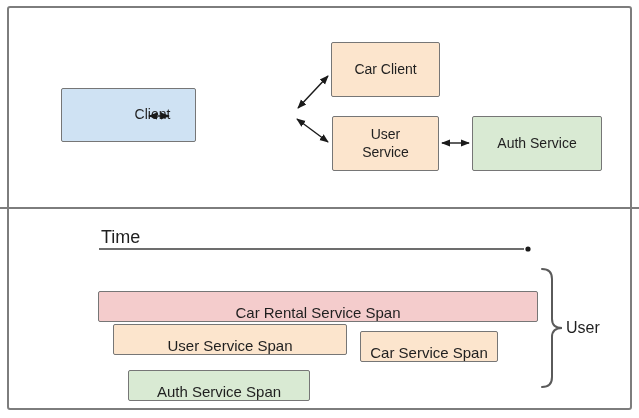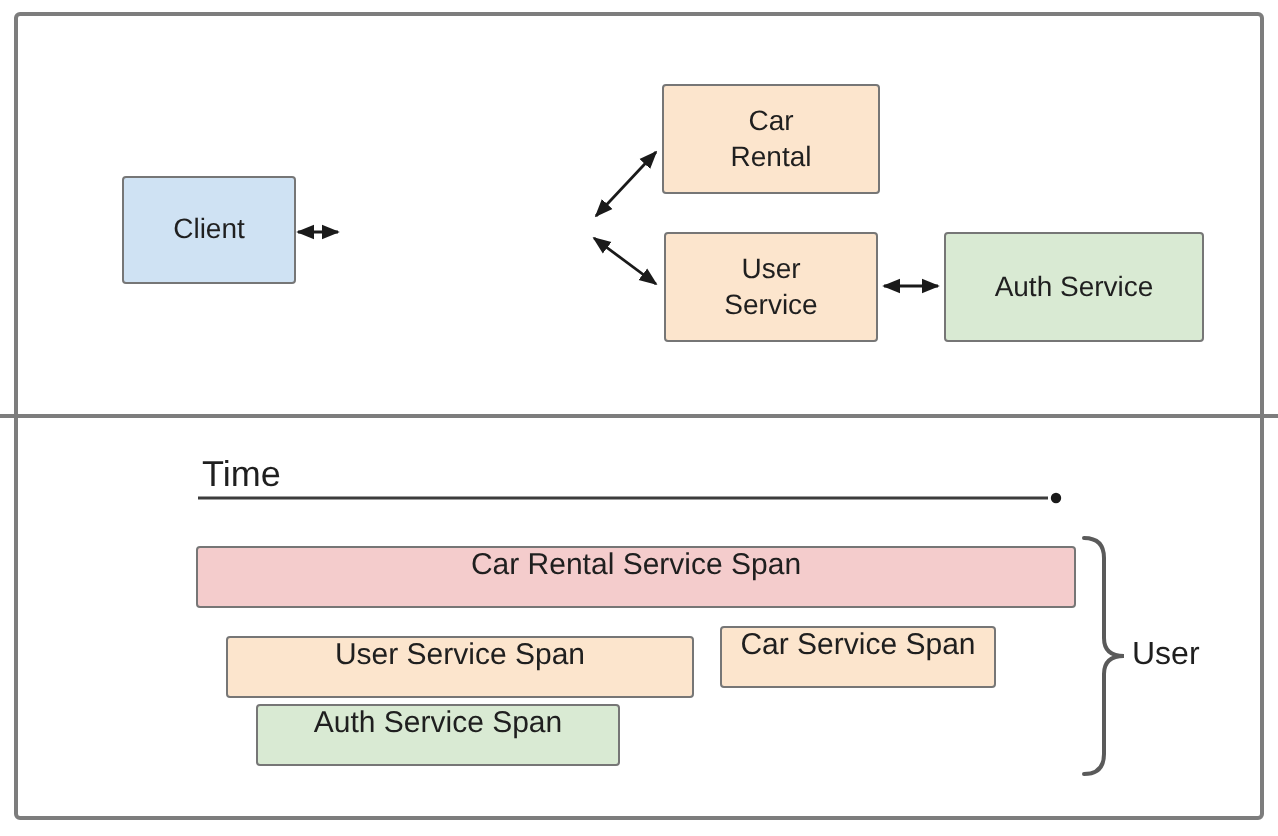--- a/index.html
+++ b/index.html
@@ -1,43 +1,43 @@
 <!DOCTYPE html>
 <html><head>
 <meta charset="utf-8">
 <style>
   html,body{margin:0;padding:0;background:#ffffff;}
   body{font-family:"Liberation Sans", sans-serif;color:#1f1f1f;}
   .canvas{position:relative;width:639px;height:418px;background:#ffffff;overflow:hidden;}
   .frame{position:absolute;left:7px;top:6px;width:621px;height:400px;border:2px solid #7d7d7d;border-radius:3px;}
   .divider{position:absolute;left:0;top:207px;width:639px;height:2px;background:#7d7d7d;}
   .node{position:absolute;display:flex;align-items:center;justify-content:center;text-align:center;
-        border:1.5px solid #767676;border-radius:2px;font-size:14px;line-height:1.25;}
-  .bar{position:absolute;display:flex;align-items:flex-start;justify-content:center;text-align:center;
-       border:1.5px solid #767676;border-radius:2px;font-size:15px;height:31px;box-sizing:border-box;}
+        border:1.5px solid #767676;border-radius:2px;font-size:14px;line-height:1.25;padding-left:48px;}
+  .bar{position:absolute;display:flex;align-items:flex-end;justify-content:center;text-align:center;
+       border:1.5px solid #767676;border-radius:2px;font-size:15px;height:31px;box-sizing:border-box;margin-top:18px;}
   .arrows{position:absolute;left:0;top:0;width:639px;height:418px;pointer-events:none;}
   .time-label{position:absolute;left:101px;top:227px;font-size:18px;}
   .trace-label{position:absolute;left:566px;top:319px;font-size:16px;}
   svg{display:block;}
 </style>
 </head>
 <body>
 
 <div class="canvas">
 
   <div class="frame"></div>
   <div class="divider"></div>
 
   <div class="node" style="left: 61px; top: 88px; width: 85px; height: 52px; background-color: rgb(207, 226, 243);">
     <span>Client</span>
   </div>
 
 
   <div class="node" style="left: 331px; top: 42px; width: 109px; height: 55px; padding: 0px 22px; box-sizing: border-box; background-color: rgb(252, 229, 205);">
-    <span>Car Rental</span>
+    <span>Car Client</span>
   </div>
 
   <div class="node" style="left: 332px; top: 116px; width: 107px; height: 55px; padding: 0px 20px; box-sizing: border-box; background-color: rgb(252, 229, 205);">
     <span>User Service</span>
   </div>
 
   <div class="node" style="left: 472px; top: 116px; width: 130px; height: 55px; padding: 0px 20px; box-sizing: border-box; background-color: rgb(217, 234, 211);">
     <span>Auth Service</span>
   </div>
 
@@ -59,21 +59,21 @@
 
   <svg style="position:absolute;left:0;top:0;" width="639" height="418" xmlns="http://www.w3.org/2000/svg">
     <line x1="99" y1="249" x2="524" y2="249" stroke="#3c3c3c" stroke-width="1.4"></line>
     <circle cx="528" cy="249" r="2.6" fill="#1a1a1a"></circle>
   </svg>
 
   <div class="bar" style="left: 98px; top: 273px; width: 440px; background-color: rgb(244, 204, 204);">
     <span>Car Rental Service Span</span>
   </div>
 
-  <div class="bar" style="left: 113px; top: 318px; width: 234px; background-color: rgb(252, 229, 205);">
+  <div class="bar" style="left: 113px; top: 306px; width: 234px; background-color: rgb(252, 229, 205);">
     <span>User Service Span</span>
   </div>
 
   <div class="bar" style="left: 360px; top: 313px; width: 138px; background-color: rgb(252, 229, 205);">
     <span>Car Service Span</span>
   </div>
 
   <div class="bar" style="left: 128px; top: 352px; width: 182px; background-color: rgb(217, 234, 211);">
     <span>Auth Service Span</span>
   </div>

